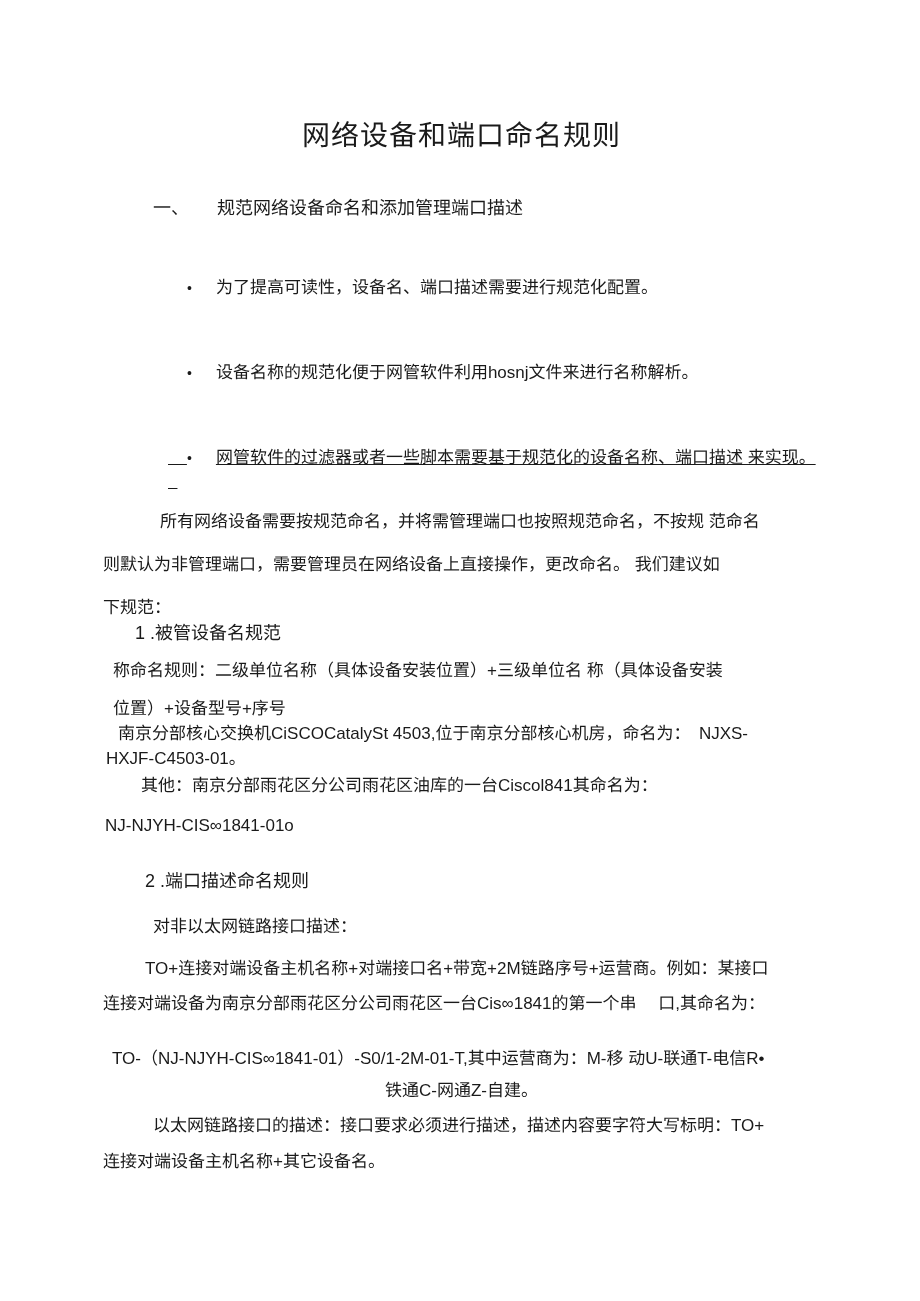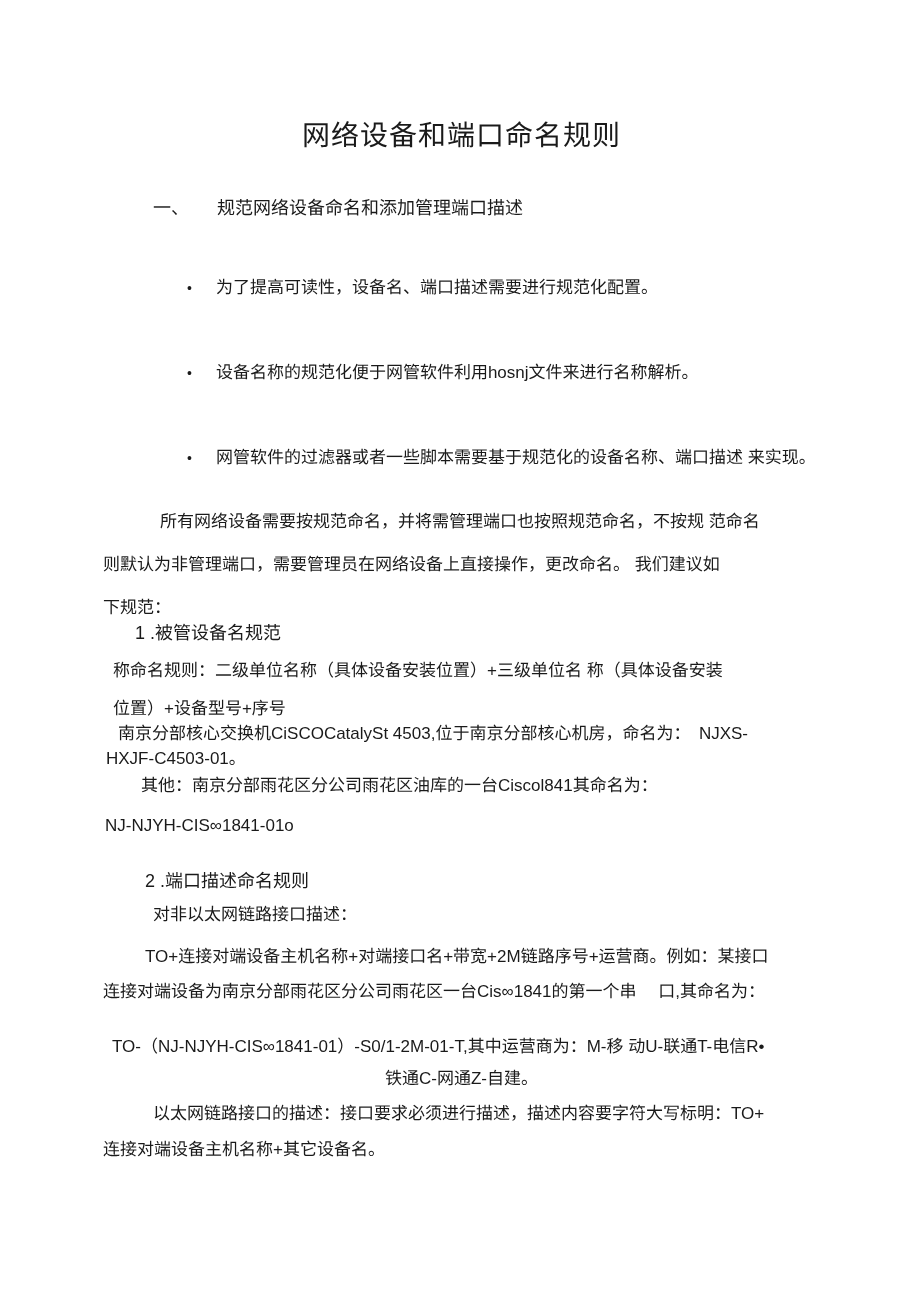--- a/index.html
+++ b/index.html
@@ -61,41 +61,41 @@
   <div class="heading-line" style="margin-top:18px; margin-left:30px;">
     <span class="marker1">一、</span><span>规范网络设备命名和添加管理端口描述</span>
   </div>
 
   <div class="line bullet-row" style="margin-top:8px;">
     <span class="dot">•</span><span>为了提高可读性，设备名、端口描述需要进行规范化配置。</span>
   </div>
   <div class="line bullet-row" style="margin-top:13px;">
     <span class="dot">•</span><span>设备名称的规范化便于网管软件利用hosnj文件来进行名称解析。</span>
   </div>
-  <div class="line bullet-row" style="margin-top:13px;">
+  <div class="line bullet-row" style="margin-top:13px;text-decoration:underline;">
     <span class="dot">•</span><span>网管软件的过滤器或者一些脚本需要基于规范化的设备名称、端口描述 来实现。</span>
   </div>
 
   <div class="line" style="margin-top:16px; text-indent:57px;">所有网络设备需要按规范命名，并将需管理端口也按照规范命名，不按规 范命名</div>
   <div class="line" style="margin-top:19px;">则默认为非管理端口，需要管理员在网络设备上直接操作，更改命名。 我们建议如</div>
   <div class="line" style="margin-top:19px;">下规范：</div>
 
   <div class="heading-line" style="margin-top:1px; margin-left:32px;">1 .被管设备名规范</div>
 
   <div class="line" style="margin-top:14px; margin-left:10px;">称命名规则：二级单位名称（具体设备安装位置）+三级单位名 称（具体设备安装</div>
   <div class="line" style="margin-top:14px; margin-left:10px;">位置）+设备型号+序号</div>
 
   <div class="line" style="margin-top:1px; margin-left:15px;">南京分部核心交换机CiSCOCatalySt 4503,位于南京分部核心机房，命名为：　NJXS-</div>
   <div class="line" style="margin-top:1px; margin-left:3px;">HXJF-C4503-01。</div>
   <div class="line" style="margin-top:3px; margin-left:38px;">其他：南京分部雨花区分公司雨花区油库的一台Ciscol841其命名为：</div>
   <div class="line" style="margin-top:16px; margin-left:2px;">NJ-NJYH-CIS∞1841-01o</div>
 
   <div class="heading-line" style="margin-top:31px; margin-left:42px;">2 .端口描述命名规则</div>
 
-  <div class="line" style="margin-top:10px; margin-left:50px;">对非以太网链路接口描述：</div>
+  <div class="line" style="margin-top:22px; margin-left:50px;">对非以太网链路接口描述：</div>
   <div class="line" style="margin-top:18px; text-indent:42px;">TO+连接对端设备主机名称+对端接口名+带宽+2M链路序号+运营商。例如：某接口</div>
   <div class="line" style="margin-top:11px;">连接对端设备为南京分部雨花区分公司雨花区一台Cis∞1841的第一个串　 口,其命名为：</div>
   <div class="line" style="margin-top:31px; margin-left:9px;">TO-（NJ-NJYH-CIS∞1841-01）-S0/1-2M-01-T,其中运营商为：M-移 动U-联通T-电信R•</div>
   <div class="line" style="margin-top:8px;text-align:center;">铁通C-网通Z-自建。</div>
   <div class="line" style="margin-top:11px; text-indent:50px;">以太网链路接口的描述：接口要求必须进行描述，描述内容要字符大写标明：TO+</div>
   <div class="line" style="margin-top:12px;">连接对端设备主机名称+其它设备名。</div>
 
   <div class="heading-line" style="margin-top:41px; margin-left:25px;">
     
   </div>

